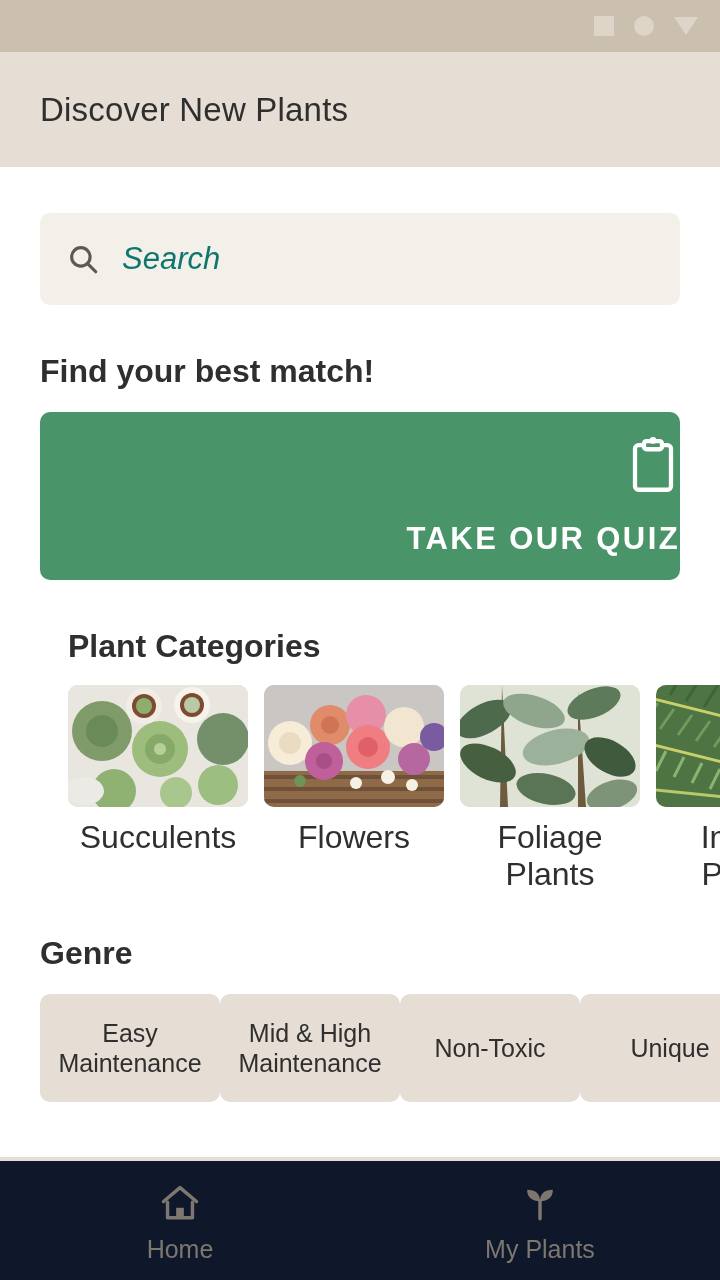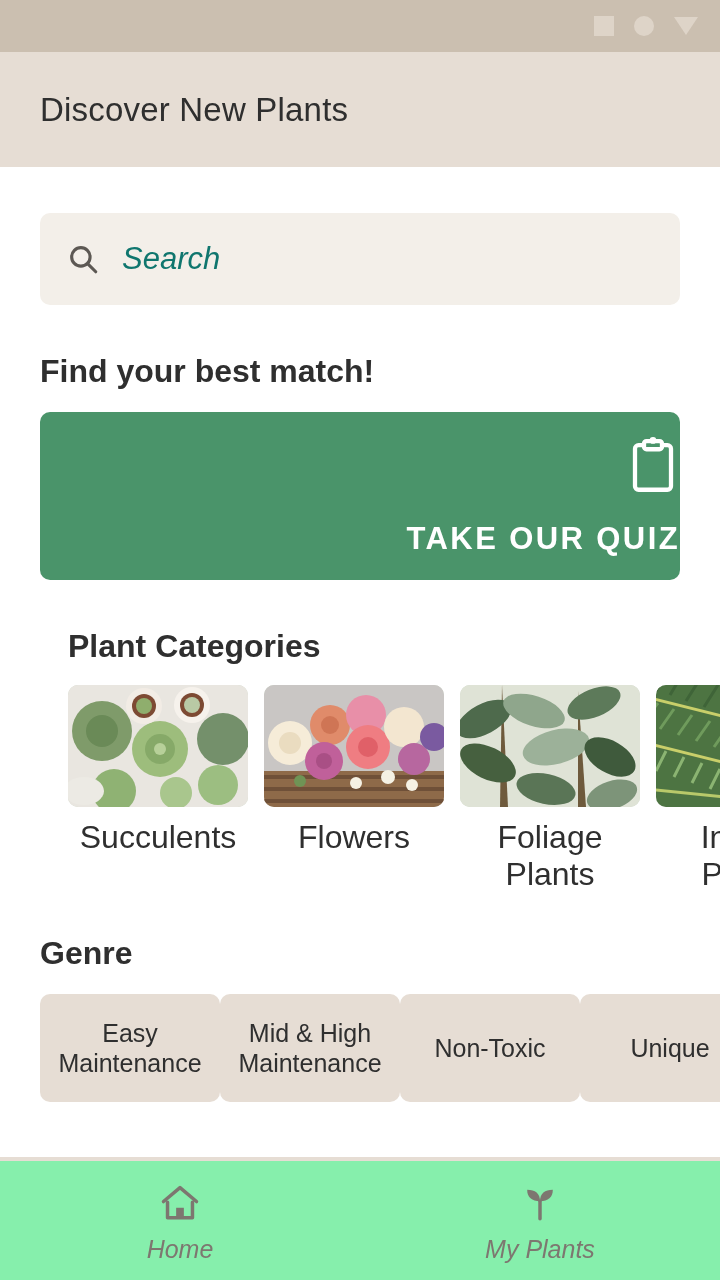--- a/index.html
+++ b/index.html
@@ -89,23 +89,22 @@
   .genre-chip {
     flex:0 0 180px; width:180px; height:108px; background:#e6ddd4;
     border-radius:10px; display:flex; align-items:center; justify-content:center;
     text-align:center; padding:0 10px; cursor:pointer;
   }
   .genre-chip span { font-size:25px; color:#2f2f2f; line-height:1.2; }
 
   
   .nav-divider { height:4px; background:#e6ddd4; flex:0 0 4px; }
   .bottom-nav {
-    height:119px; background:#86efac; display:flex; flex:0 0 119px;
+    height:119px; background:#0f172a; display:flex; flex:0 0 119px;
     align-items:center;
-    font-style:italic;
   }
   .nav-item {
     flex:1 1 25%; display:flex; flex-direction:column;
     align-items:center; justify-content:center; gap:10px; cursor:pointer;
     padding-top:4px;
   }
   .nav-icon { width:44px; height:44px; display:block; }
   .nav-label { font-size:25px; color:#7d7770; }
   .nav-item.active .nav-label { color:#7d7770; }
 </style>

